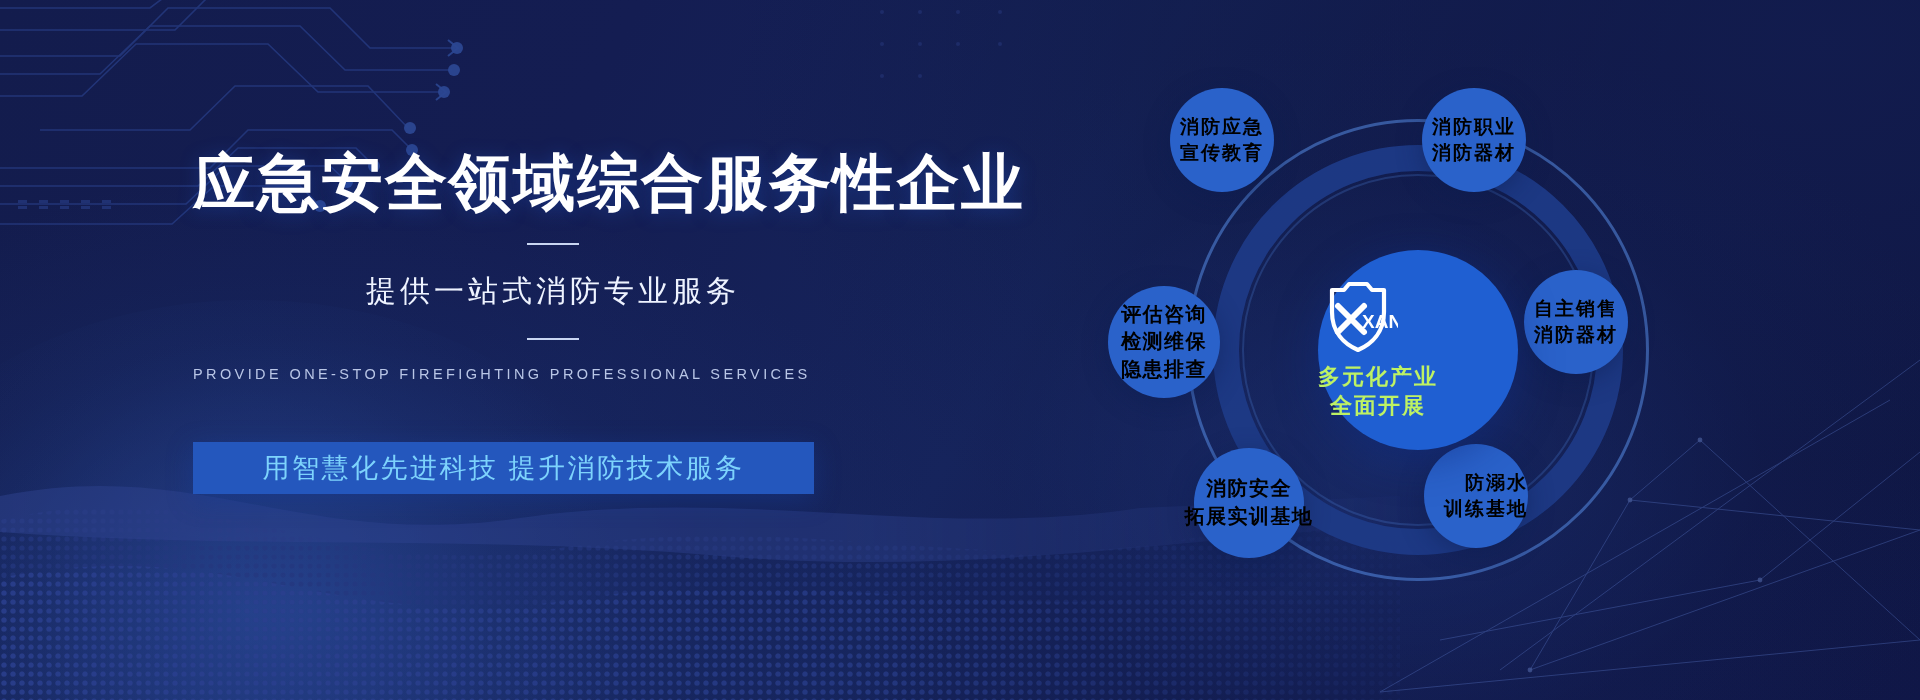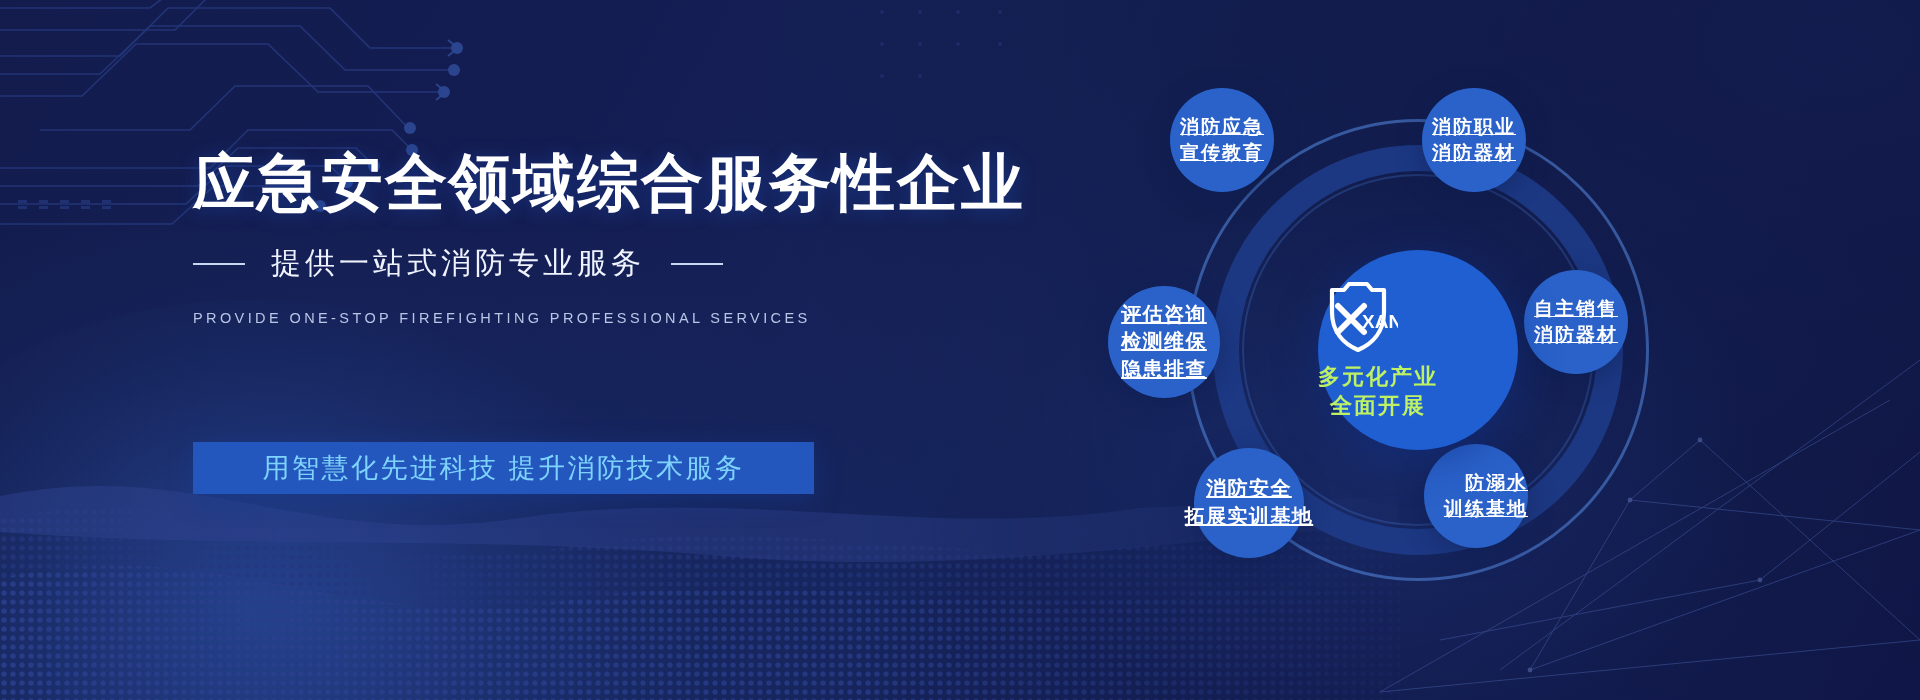--- a/index.html
+++ b/index.html
@@ -45,20 +45,21 @@
     font-size:62px; font-weight:700; color:#ffffff;
     letter-spacing:2px; line-height:1.05;
     text-shadow:0 2px 18px rgba(30,80,190,.45);
     white-space:nowrap;
   }
   .subline {
     margin-top:28px;
     display:flex; align-items:center; gap:26px;
     color:#eef3ff; font-size:30px; letter-spacing:4px; font-weight:400;
     white-space:nowrap;
+    flex-direction:column;
   }
   .dash { display:inline-block; width:52px; height:2px; background:#c9d6f2; flex:none; }
   .enline {
     margin-top:26px;
     color:#b9c6e6; font-size:14.5px; letter-spacing:3.4px; font-weight:400;
     white-space:nowrap;
   }
   .cta {
     position:absolute; left:193px; top:442px;
     width:621px; height:52px;
@@ -95,24 +96,23 @@
     border-radius:50%;
     border:2px solid rgba(70,116,200,.30);
   }
 
   .node {
     position:absolute;
     border-radius:50%;
     background:#2a62ca;
     display:flex; flex-direction:column;
     align-items:center; justify-content:center;
-    color:#ffffff;
+    color:#000000;
     box-shadow:0 6px 26px rgba(12,28,80,.45);
     text-align:center;
-    text-decoration:underline;
   }
   .node .ln { font-size:19px; font-weight:700; letter-spacing:2px; line-height:1.38; white-space:nowrap; }
   .node.small .ln { font-size:20px; letter-spacing:1.4px; }
 
   .node-center {
     position:absolute;
     left:50%; top:50%;
     width:200px; height:200px; margin:-100px 0 0 -100px;
     border-radius:50%;
     background:#1f5fd2;

